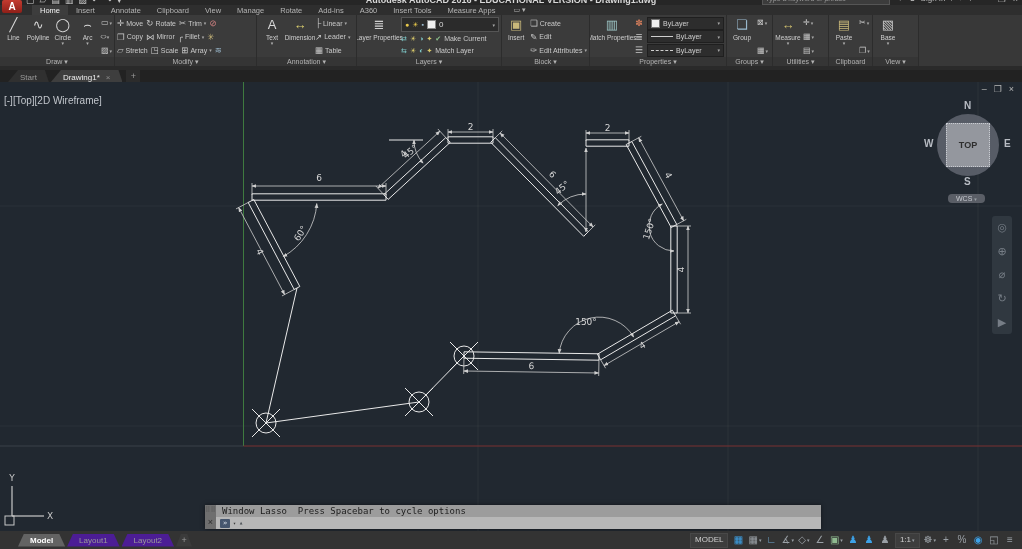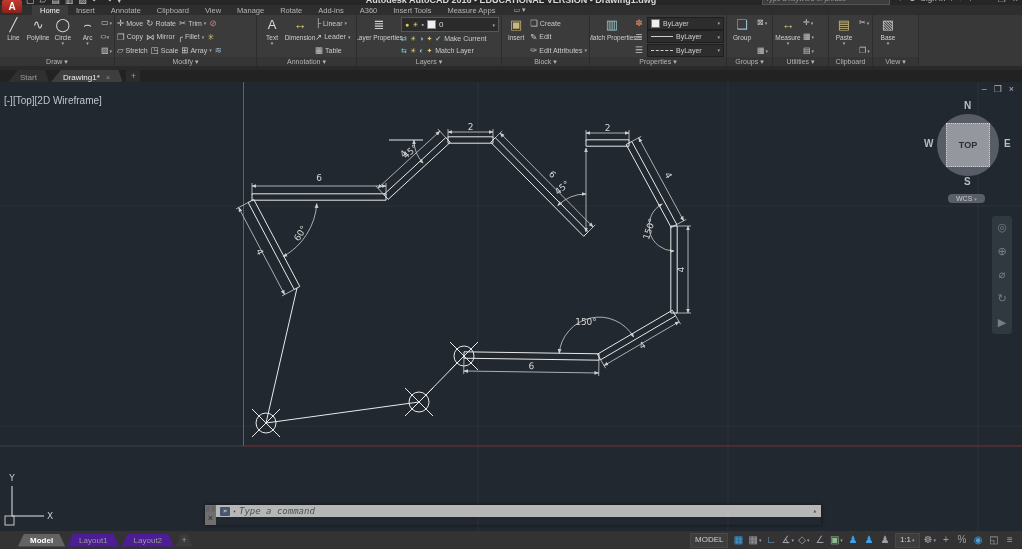--- a/index.html
+++ b/index.html
@@ -599,24 +599,24 @@
       <span class="nav-ic">⌀</span>
       <span class="nav-ic">↻</span>
       <span class="nav-ic">▶</span>
     </div>
   <div id="cmddock">
     <div id="cmd-grip">
       <span class="gdots">⠿⠿</span>
       <span class="gx">×</span>
     </div>
     <div id="cmd-rows">
+      <div id="cmd-history">Window Lasso  Press Spacebar to cycle options</div>
       <div id="cmd-input">
         <span id="cmd-prompt-icon">»</span>
         <span id="cmd-prompt-arrow">▾</span>
-        <span id="cmd-placeholder">Type a command</span>
         <span id="cmd-scroll">▴</span>
       </div>
     </div>
   </div>
 </div>
 
 <div id="statusbar">
   <div id="stabs">
       <div class="ltab active">Model</div>
       <div class="ltab">Layout1</div>

